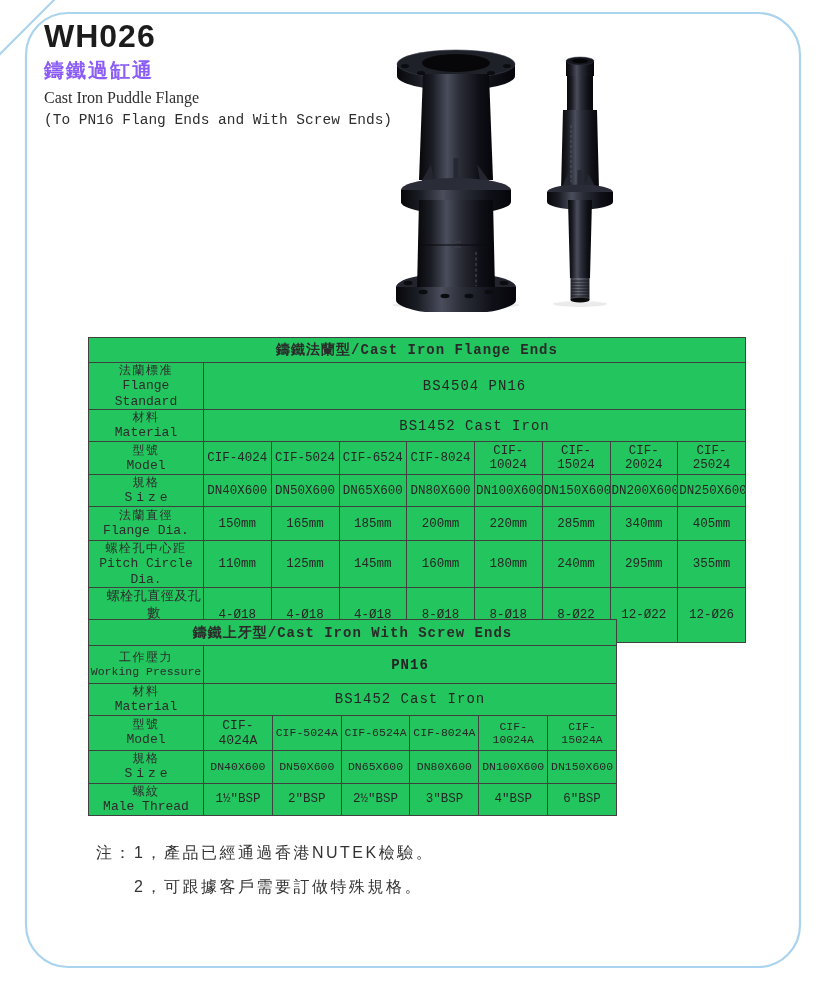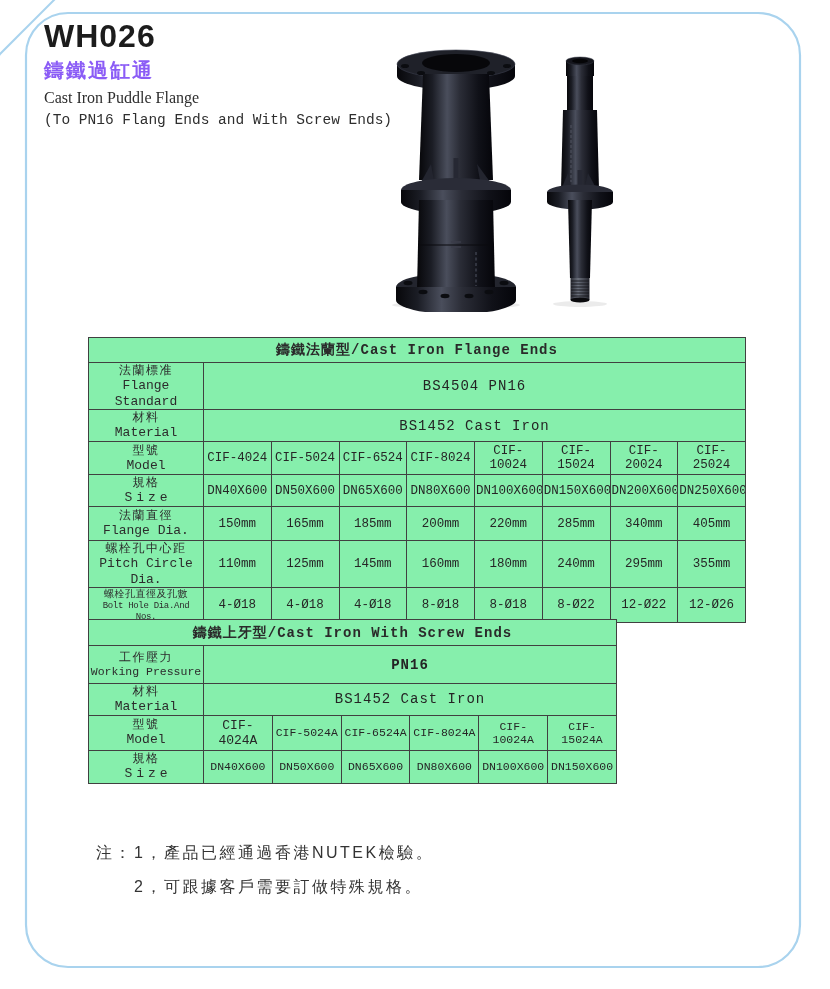--- a/index.html
+++ b/index.html
@@ -10,33 +10,33 @@
   .frame-svg { position:absolute; left:0; top:0; width:830px; height:989px; pointer-events:none; }
 
   .header { position:absolute; left:44px; top:20px; }
   .code { font-size:32px; font-weight:700; letter-spacing:1px; color:#1c1c1c; line-height:1.05; }
   .title-zh { font-size:20px; font-weight:700; letter-spacing:2px; margin-top:3px; color:#8b5cf6; }
   .title-en { font-family:Liberation Serif, serif; font-size:16px; margin-top:5px; color:#2e2e2e; }
   .subtitle { font-family:"Liberation Mono","DejaVu Sans Mono",monospace; font-size:14.5px; margin-top:5px; color:#2e2e2e; }
 
   .photo { position:absolute; left:383px; top:40px; width:262px; height:272px; }
 
-  table.spec { position:absolute; border-collapse:collapse; table-layout:fixed; background:#86efac; color:#222; }
+  table.spec { position:absolute; border-collapse:collapse; table-layout:fixed; background:#22c55e; color:#222; }
   table.spec td { border:1px solid #404040; text-align:center; vertical-align:middle; padding:0 1px; overflow:hidden; }
   .t1 { left:88px; top:337px; width:658px; }
   .t2 { left:88px; top:619px; width:529px; }
 
   .h25{height:25px}.h26{height:26px}.h30{height:30px}.h32{height:32px}
   .h33{height:33px}.h34{height:34px}.h35{height:35px}.h38{height:38px}
 
   .t-title { font-family:"Liberation Mono","DejaVu Sans Mono",monospace; font-size:14px; font-weight:600; letter-spacing:1px; color:#2a2a2a; }
   .label .zh { font-size:12px; letter-spacing:1.5px; line-height:1.25; color:#2c2c2c; }
   .label .en { font-family:Liberation Mono, monospace; font-size:13px; line-height:1.2; color:#2c2c2c; }
   .label .en.lsp { letter-spacing:4px; margin-right:-4px; }
-  .label.small .zh { font-size:10px; letter-spacing:0.5px; }
+  .label.small .zh { font-size:13px; letter-spacing:0.5px;padding-left:16px; }
   .label.small .en { font-size:9px; letter-spacing:-0.3px; }
   .val { font-family:"Liberation Mono","DejaVu Sans Mono",monospace; font-size:12.5px; color:#262626; }
   .val-span { font-family:"Liberation Mono","DejaVu Sans Mono",monospace; font-size:14px; letter-spacing:1px; color:#242424; }
   .val-span.bold { font-weight:700; }
 
   .notes { position:absolute; left:96px; top:843px; font-size:16px; letter-spacing:2.5px; color:#333; }
   .notes-line { display:flex; margin-bottom:13px; }
   .notes-prefix { width:38px; flex:0 0 38px; }
 </style>
 </head>
@@ -272,20 +272,32 @@
         <div class="zh">規格</div>
         <div class="en lsp">Size</div>
       </td>
       <td class="val" style="font-size:11.5px">DN40X600</td>
       <td class="val" style="font-size:11.5px">DN50X600</td>
       <td class="val" style="font-size:11.5px">DN65X600</td>
       <td class="val" style="font-size:11.5px">DN80X600</td>
       <td class="val" style="font-size:11.5px">DN100X600</td>
       <td class="val" style="font-size:11.5px">DN150X600</td>
     </tr>
+    <tr class="h32">
+      <td class="label">
+        <div class="zh">螺紋</div>
+        <div class="en">Male Thread</div>
+      </td>
+      <td class="val">1½″BSP</td>
+      <td class="val">2″BSP</td>
+      <td class="val">2½″BSP</td>
+      <td class="val">3″BSP</td>
+      <td class="val">4″BSP</td>
+      <td class="val">6″BSP</td>
+    </tr>
   </tbody>
     </table>
 
   <div class="notes">
     <div class="notes-line">
       <span class="notes-prefix">注：</span>
       <span>1，產品已經通過香港NUTEK檢驗。</span>
     </div>
     <div class="notes-line">
       <span class="notes-prefix"></span>

